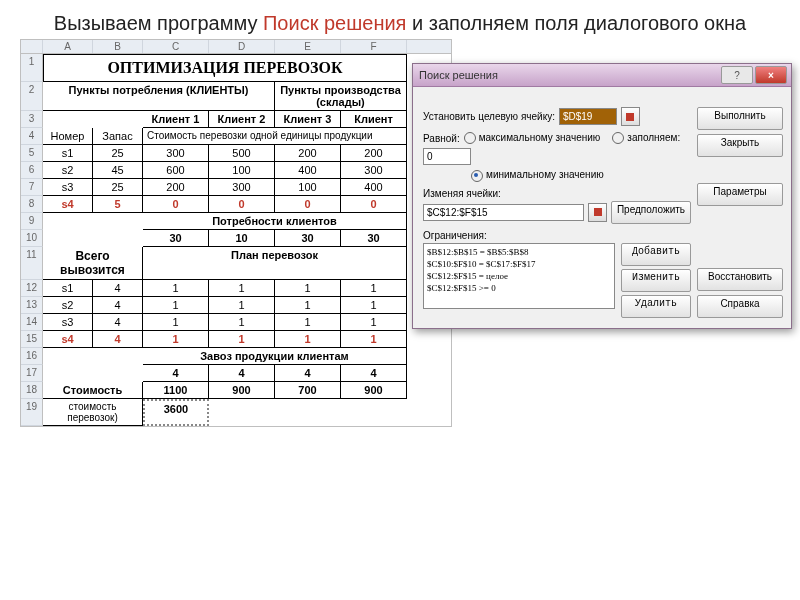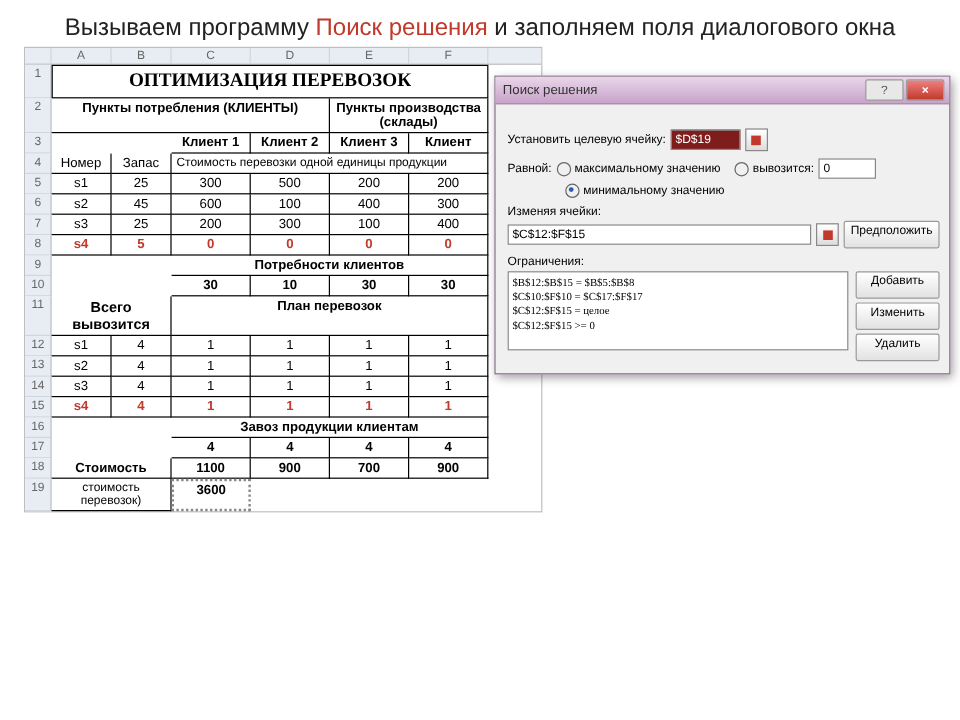--- a/index.html
+++ b/index.html
@@ -226,29 +226,29 @@
   <div class="dialog">
     <div class="titlebar">
       <span class="ttxt">Поиск решения</span>
       <div class="tb-btn tb-help">?</div>
       <div class="tb-btn tb-close">×</div>
     </div>
     <div class="dlg-body">
       <div class="dlg-left">
         <div class="fld">
           <span class="lbl">Установить целевую ячейку:</span>
-          <div class="inp" style="width:50px;background:#7f1d1d;color:#fff;">$D$19</div>
+          <div class="inp" style="width:50px;background:#a16207;color:#fff;">$D$19</div>
           <div class="ref-btn">
               <span></span>
             </div>
         </div>
         <div class="fld" style="flex-wrap:wrap;">
           <span class="lbl">Равной:</span>
           <span><span class="radio"></span><span>максимальному значению</span></span>
-          <span style="margin-left:8px;"><span class="radio"></span><span>вывозится:</span></span>
+          <span style="margin-left:8px;"><span class="radio"></span><span>заполняем:</span></span>
           <div class="inp" style="width:40px;">0</div>
         </div>
         <div class="fld" style="margin-top:-2px;">
           <span style="width:44px;"></span>
           <span><span class="radio sel"></span><span>минимальному значению</span></span>
         </div>
         <div class="lbl" style="margin-bottom:2px;">Изменяя ячейки:</div>
         <div class="fld">
           <div class="inp" style="flex:1;">$C$12:$F$15</div>
           <div class="ref-btn">
@@ -257,23 +257,32 @@
           <div class="btn" style="width:78px;">Предположить</div>
         </div>
         <div class="lbl" style="margin-bottom:2px;">Ограничения:</div>
         <div style="display:flex; gap:6px;">
           <div class="listbox" style="flex:1;" id="constraints">
               <div>$B$12:$B$15 = $B$5:$B$8</div>
               <div>$C$10:$F$10 = $C$17:$F$17</div>
               <div>$C$12:$F$15 = целое</div>
               <div>$C$12:$F$15 &gt;= 0</div>
             </div>
-          <div style="width:70px; display:flex; flex-direction:column; gap:3px;">
+          <div style="width:70px; display:flex; flex-direction:column; gap:3px;font-family:Liberation Mono, monospace;">
             <div class="btn">Добавить</div>
             <div class="btn">Изменить</div>
             <div class="btn">Удалить</div>
           </div>
         </div>
       </div>
+      <div class="dlg-right">
+        <div class="btn">Выполнить</div>
+        <div class="btn">Закрыть</div>
+        <div style="height:18px;"></div>
+        <div class="btn">Параметры</div>
+        <div class="spacer"></div>
+        <div class="btn">Восстановить</div>
+        <div class="btn">Справка</div>
+      </div>
     </div>
   </div>
 
 </div>
 
 </body></html>

